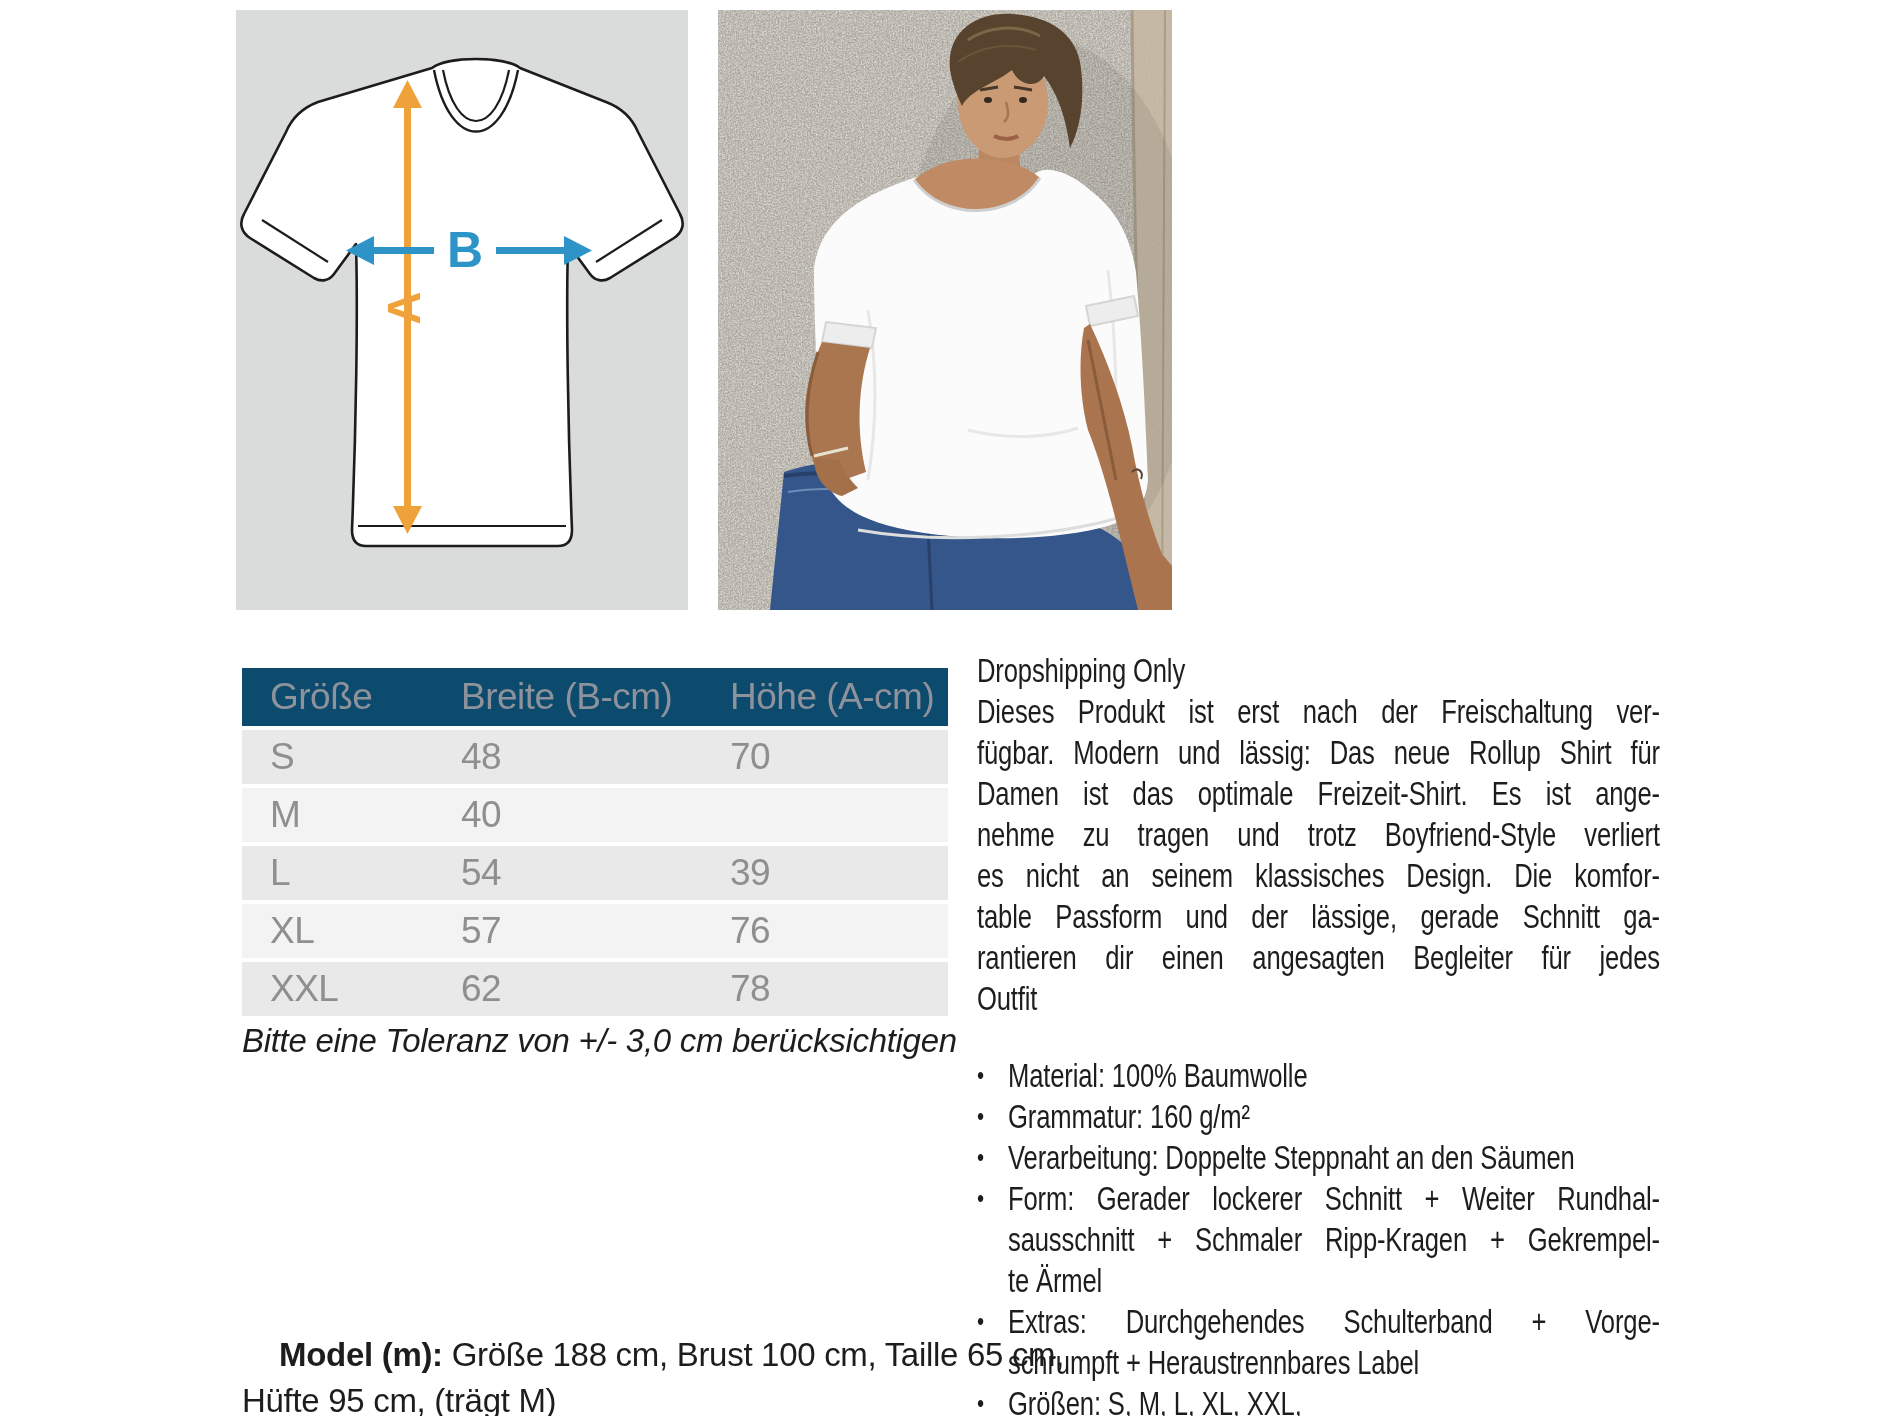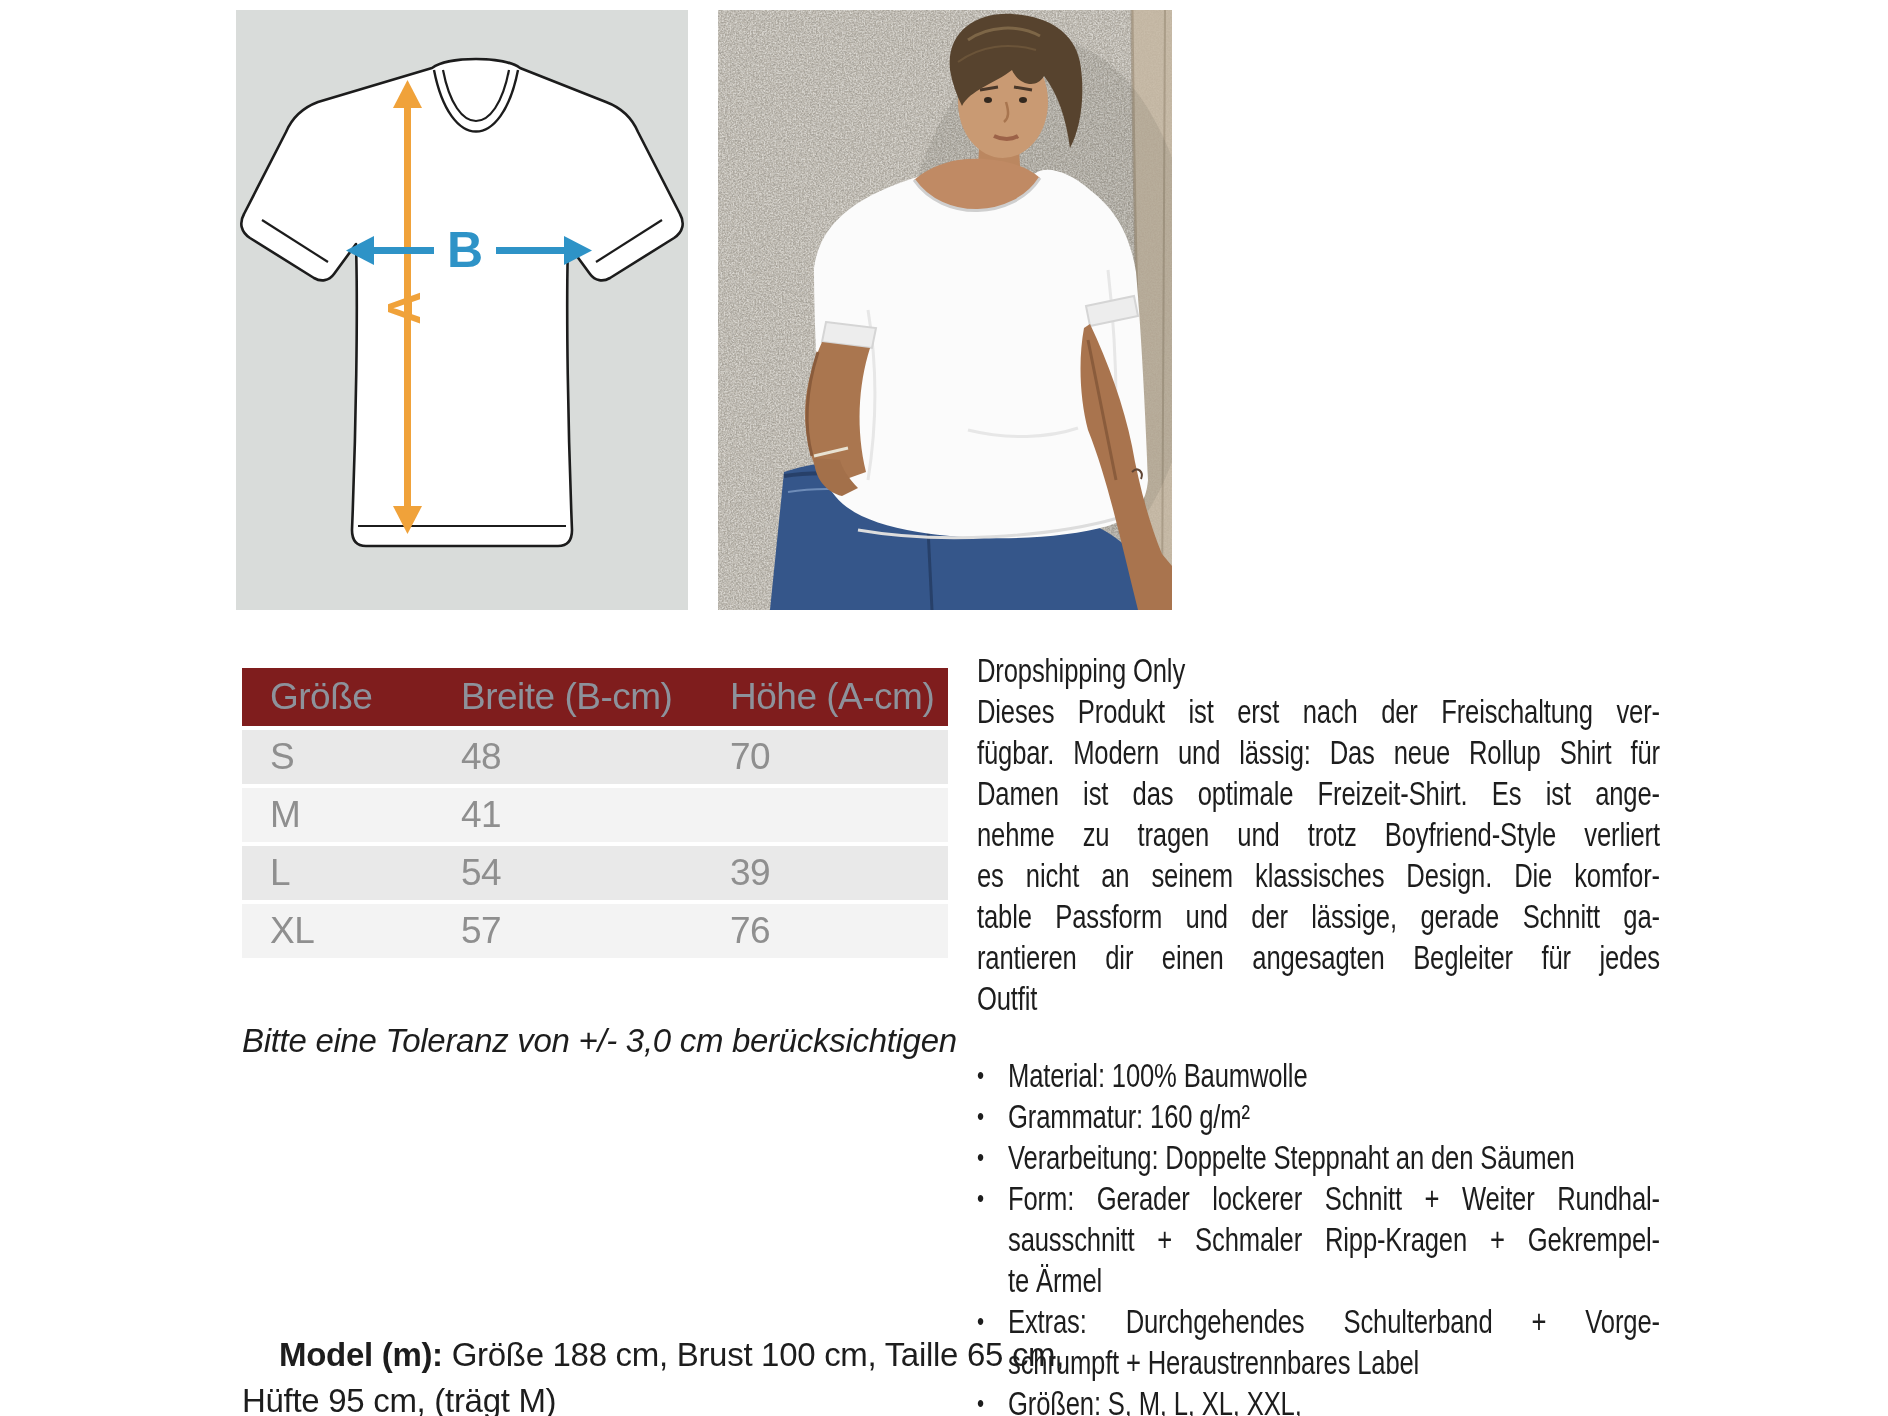--- a/index.html
+++ b/index.html
@@ -10,21 +10,21 @@
   
   #size-diagram{position:absolute;left:236px;top:10px;width:452px;height:600px;background:#d9dcda;}
   #size-diagram svg{display:block;width:100%;height:100%;}
   .arrow-label{font-family:"Liberation Sans",sans-serif;font-weight:bold;}
   
   #model-photo{position:absolute;left:718px;top:10px;width:454px;height:600px;overflow:hidden;}
   #model-photo svg{display:block;width:100%;height:100%;}
   
   #size-table{position:absolute;left:242px;top:668px;width:706px;}
   .trow{display:grid;grid-template-columns:191px 269px 1fr;padding-left:28px;align-items:center;margin-bottom:4px;letter-spacing:-0.5px;}
-  .thead{height:58px;background:#7f1d1d;color:#8d929b;font-size:37px;}
+  .thead{height:58px;background:#0c4a6e;color:#8d929b;font-size:37px;}
   .tdata{height:54px;font-size:37px;color:#8f8f8f;}
   .tdata.dark{background:#e9e9e9;}
   .tdata.light{background:#f3f3f3;}
   
   #tolerance-note{position:absolute;left:242px;top:1022px;font-size:33px;color:#1d1d1d;letter-spacing:-0.3px;font-style:italic;}
   #model-info{position:absolute;left:242px;top:1332px;font-size:33px;line-height:46px;letter-spacing:-0.3px;color:#1d1d1d;}
   #model-info b{font-weight:bold;margin-left:37px;}
   
   #description{
     position:absolute;left:977px;top:650px;width:880px;
@@ -155,31 +155,36 @@
     <span>Höhe (A-cm)</span>
   </div>
   <div id="table-body">
       <div class="trow tdata dark">
         <span>S</span>
         <span>48</span>
         <span>70</span>
       </div>
       <div class="trow tdata light">
         <span>M</span>
-        <span>41</span>
+        <span>40</span>
       </div>
       <div class="trow tdata dark">
         <span>L</span>
         <span>54</span>
         <span>39</span>
       </div>
       <div class="trow tdata light">
         <span>XL</span>
         <span>57</span>
         <span>76</span>
+      </div>
+      <div class="trow tdata dark">
+        <span>XXL</span>
+        <span>62</span>
+        <span>78</span>
       </div>
     </div>
 </div>
 
 <div id="tolerance-note">Bitte eine Toleranz von +/- 3,0 cm berücksichtigen</div>
 
 <div id="model-info">
   <div><b>Model (m):</b><span> Größe 188 cm, Brust 100 cm, Taille 65 cm,</span></div>
   <div>Hüfte 95 cm, (trägt M)</div>
 </div>

